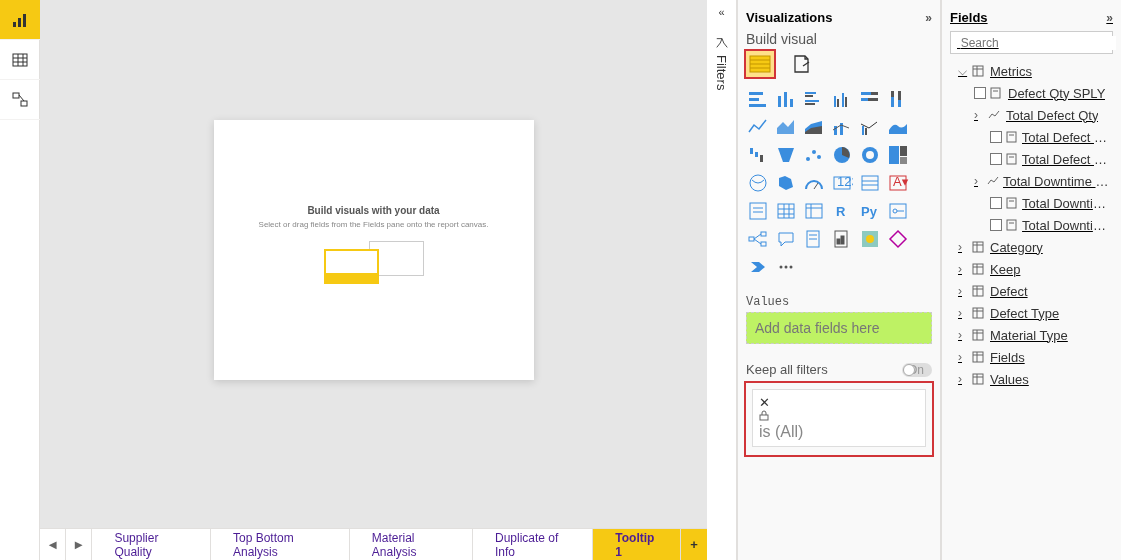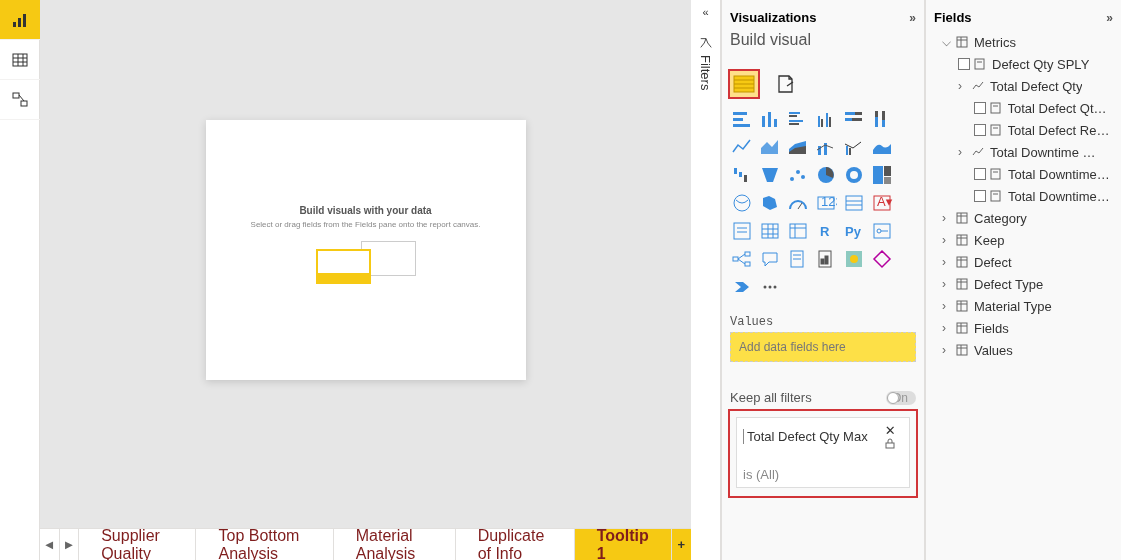--- a/index.html
+++ b/index.html
@@ -10,48 +10,48 @@
 .canvas-area { flex: 1; display: flex; flex-direction: column; background: #e6e6e6; }
 .canvas-center { flex: 1; display: flex; align-items: flex-start; justify-content: center; padding-top: 120px; }
 .report-page { width: 320px; height: 260px; background: #fff; box-shadow: 0 2px 8px rgba(0,0,0,0.15); display: flex; flex-direction: column; align-items: center; justify-content: center; padding: 4px; }
 .report-page .ph-title { font-weight: 600; font-size: 10px; color: #555; margin-bottom: 4px; }
 .report-page .ph-sub { font-size: 8px; color: #888; text-align: center; margin-bottom: 12px; }
 .ph-graphic { width: 100px; height: 55px; position: relative; }
 .ph-graphic .yellow { position: absolute; width: 55px; height: 35px; left: 0; top: 8px; border: 2px solid #f6c913; background: linear-gradient(#fff 70%, #f6c913 70%); }
 .ph-graphic .white { position: absolute; width: 55px; height: 35px; right: 0; top: 0; border: 1px solid #ccc; background: #fff; }
 .tabs-row { height: 32px; background: #fff; border-top: 1px solid #e1dfdd; display: flex; align-items: stretch; }
 .tabs-row .nav { width: 30px; display: flex; align-items: center; justify-content: center; color: #666; cursor: pointer; border-right: 1px solid #e1dfdd; }
-.tabs-row .tab { padding: 0 22px; display: flex; align-items: center; border-right: 1px solid #e1dfdd; color: #7f1d1d; cursor: pointer; font-size: 16px; }
+.tabs-row .tab { padding: 0 22px; display: flex; align-items: center; border-right: 1px solid #e1dfdd; color: #4c1d95; cursor: pointer; font-size: 12px; }
 .tabs-row .tab.active { background: #f6c913; font-weight: 600; }
 .tabs-row .add { width: 30px; background: #f6c913; display: flex; align-items: center; justify-content: center; cursor: pointer; font-weight: bold; color: #333; }
 .filters-collapsed { width: 30px; background: #fff; border-right: 1px solid #e1dfdd; display: flex; flex-direction: column; align-items: center; }
 .filters-collapsed .expand { height: 24px; display: flex; align-items: center; justify-content: center; color: #333; cursor: pointer; font-size: 11px;}
 .filters-collapsed .vlabel { writing-mode: vertical-lr; margin-top: 12px; font-size: 13px; color: #333; display: flex; align-items: center; gap: 5px;}
 .pane { width: 204px; background: #f9f9f9; border-right: 1px solid #e1dfdd; border-left: 1px solid #e1dfdd; display: flex; flex-direction: column; padding: 6px 8px 0 8px; }
-.pane.fields { width: 196px; border-right: none; }
+.pane.fields { width: 180px; border-right: none; text-decoration: underline; }
 .pane-head { display: flex; justify-content: space-between; align-items: center; padding: 4px 0 6px 0; font-weight: 600; font-size: 15px; }
 .pane-head .collapse { font-size: 12px; cursor: pointer; color: #555; }
-.sub-head { font-size: 16px; color: #555; margin-bottom: 22px; }
+.sub-head { font-size: 14px; color: #555; margin-bottom: 4px; }
 .build-icons { display: flex; gap: 14px; margin-bottom: 10px; }
 .build-icons .bi { width: 28px; height: 26px; display: flex; align-items: center; justify-content: center; cursor: pointer; }
 .build-icons .bi.selected { outline: 2.5px solid #d13438; background: #ffe08a; }
 .viz-grid { display: grid; grid-template-columns: repeat(6, 24px); grid-auto-rows: 24px; gap: 4px 4px; margin-bottom: 10px; }
 .viz-grid .v { width: 24px; height: 24px; display: flex; align-items: center; justify-content: center; cursor: pointer; }
 .viz-grid .v svg { width: 22px; height: 22px; }
 .section-label { font-size: 12px; color: #555; margin: 6px 0 3px 0; font-family: Liberation Mono, monospace; }
 .section-label.boxed { outline: 2px solid #d13438; padding: 2px 4px; display: inline-block; }
-.drop-zone { border: 1px dashed #ccc; background: #fde047; padding: 7px 8px; font-size: 12px; color: #777; margin-bottom: 22px; }
+.drop-zone { border: 1px dashed #ccc; background: #bef264; padding: 7px 8px; font-size: 14px; color: #777; margin-bottom: 12px; }
 .keep-row { display: flex; justify-content: space-between; align-items: center; margin: 6px 0; font-size: 12px; color: #555; }
 .toggle { width: 30px; height: 14px; background: #ddd; border-radius: 8px; position: relative; cursor: pointer; }
 .toggle .knob { width: 12px; height: 12px; background: #fff; border-radius: 50%; position: absolute; top: 1px; left: 1px; border: 1px solid #aaa; }
 .toggle .lbl { position:absolute; right:8px; top:0; font-size:12px; color:#999;}
 .tooltip-field-box { outline: 2px solid #d13438; padding: 6px 6px 8px 6px; }
 .filter-card { background: #fff; border: 1px solid #ddd; padding: 5px 6px; font-size: 12px; }
 .filter-card .fc-row1 { display: flex; justify-content: space-between; align-items: center; color: #333; }
-.filter-card .fc-sub { color: #888; font-size: 13px; margin-top: 18px; }
+.filter-card .fc-sub { color: #888; font-size: 16px; margin-top: 2px; }
 .search { display: flex; align-items: center; border: 1px solid #ccc; background: #fff; padding: 3px 6px; margin-bottom: 6px; }
 .search input { border: none; outline: none; flex: 1; font-size: 12px; }
 .tree { font-size: 12px; color: #333; }
 .tree .row { display: flex; align-items: center; padding: 2px 0; gap: 4px; cursor: pointer; height:22px;}
 .tree .row.lvl1 { padding-left: 8px; }
 .tree .row.lvl2 { padding-left: 24px; }
 .tree .row.lvl3 { padding-left: 40px; }
 .chev { width: 10px; display: inline-block; color: #666; font-size: 12px;}
 .chk { width: 12px; height: 12px; border: 1px solid #777; background: #fff; flex-shrink: 0; }
 .calc-icon { display:inline-flex; width:14px;}
@@ -408,21 +408,20 @@
     <span>Keep all filters</span>
     <div class="toggle">
         <span class="lbl">On</span>
         <div class="knob"></div>
       </div>
   </div>
 
   <div class="tooltip-field-box">
     <div class="filter-card">
       <div class="fc-row1">
-        <span style="border-left:1px solid #888; padding-left:3px;">Total Defect Qty Max</span>
         <span>
           <span style="cursor:pointer;">✕</span>
           &nbsp;
           <span style="cursor:pointer;">
             <svg width="10" height="11" viewBox="0 0 10 11" fill="none" stroke="#666">
                 <rect x="1" y="5" width="8" height="5"></rect>
                 <path d="M3 5 V3 A2 2 0 0 1 7 3 V5"></path>
               </svg>
           </span>
         </span>
@@ -430,20 +429,27 @@
       <div class="fc-sub">is (All)</div>
     </div>
   </div>
 </div>
 
 <div class="pane fields">
   <div class="pane-head">
     <span>Fields</span>
     <span class="collapse">»</span>
   </div>
+  <div class="search">
+    <svg width="13" height="13" viewBox="0 0 16 16" fill="none" stroke="#777">
+        <circle cx="7" cy="7" r="5"></circle>
+        <line x1="11" y1="11" x2="15" y2="15"></line>
+      </svg>
+    &nbsp;<input placeholder="Search" style="">
+  </div>
   <div class="tree">
     <div class="row lvl1">
         <span class="chev">⌵</span>
         <span class="tbl-icon">
           <svg width="12" height="12" viewBox="0 0 12 12" fill="none" stroke="#666">
             <rect x="1" y="1" width="10" height="10"></rect>
             <line x1="1" y1="4" x2="11" y2="4"></line>
             <line x1="5" y1="1" x2="5" y2="11"></line>
           </svg>
         </span>

